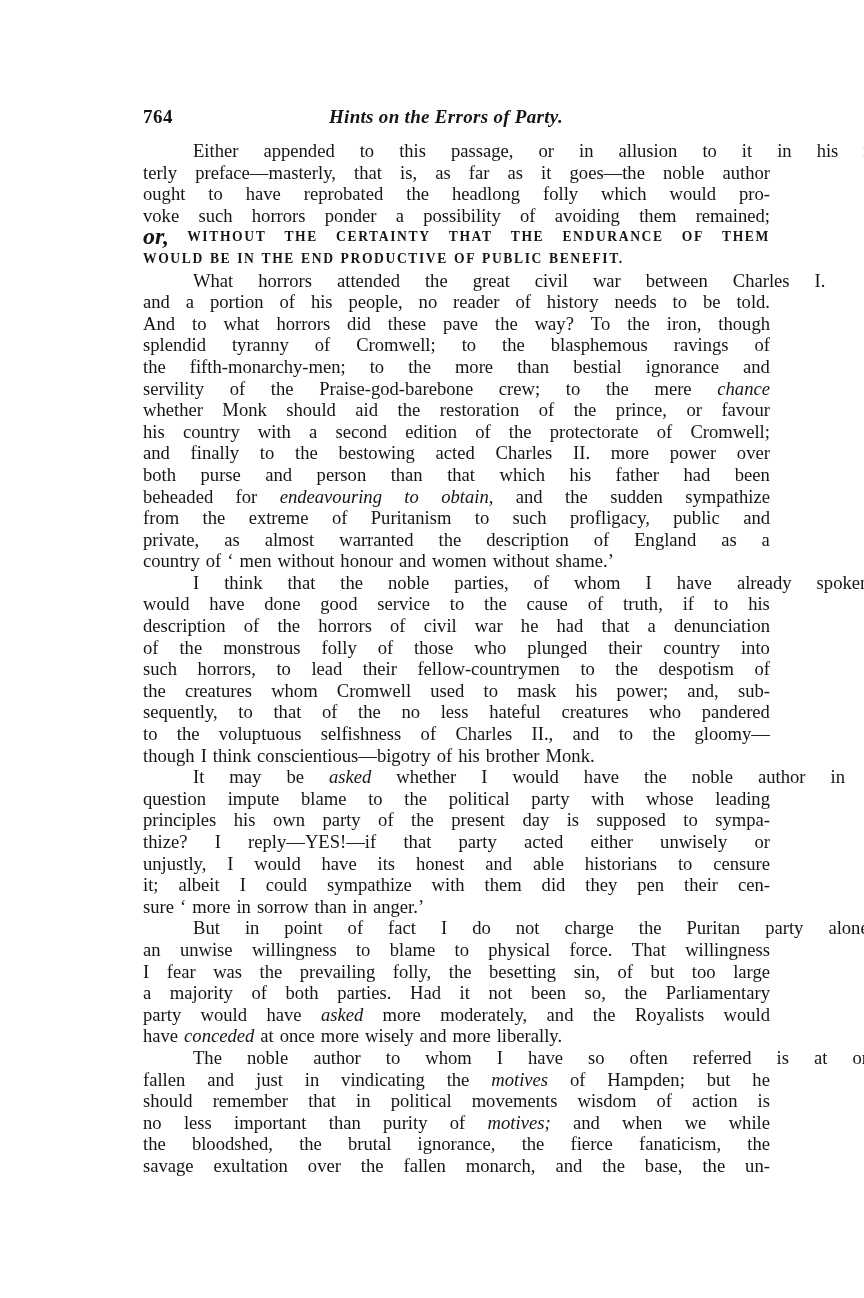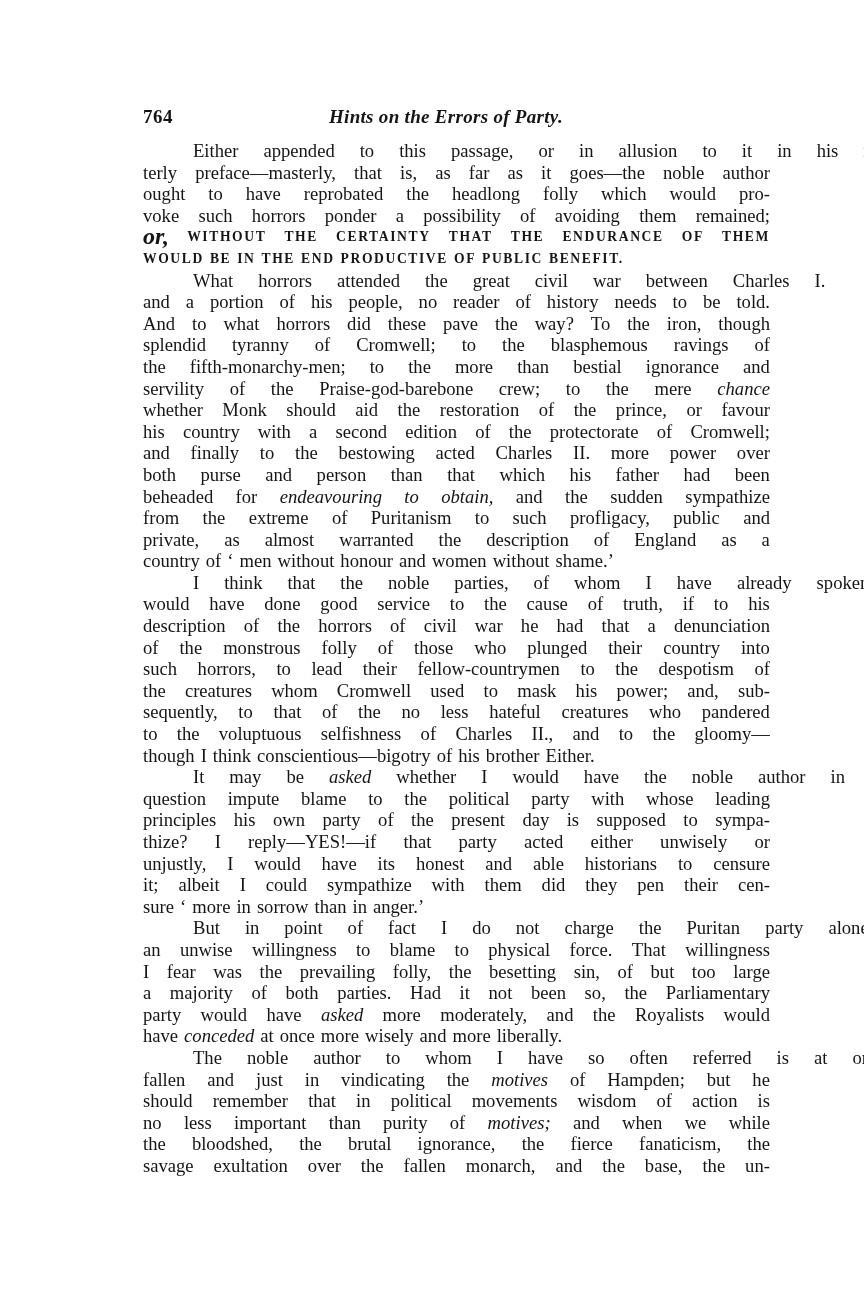--- a/index.html
+++ b/index.html
@@ -469,21 +469,21 @@
           <span>gloomy—</span>
         </span>
       <span class="line jl last">
           <span>though</span>
           <span>I</span>
           <span>think</span>
           <span>conscientious—bigotry</span>
           <span>of</span>
           <span>his</span>
           <span>brother</span>
-          <span>Either.</span>
+          <span>Monk.</span>
         </span>
     </div>
 
     <div>
       <span class="line jl indent">
           <span>It</span>
           <span>may</span>
           <span>be</span>
           <span class="it">asked</span>
           <span>whether</span>

